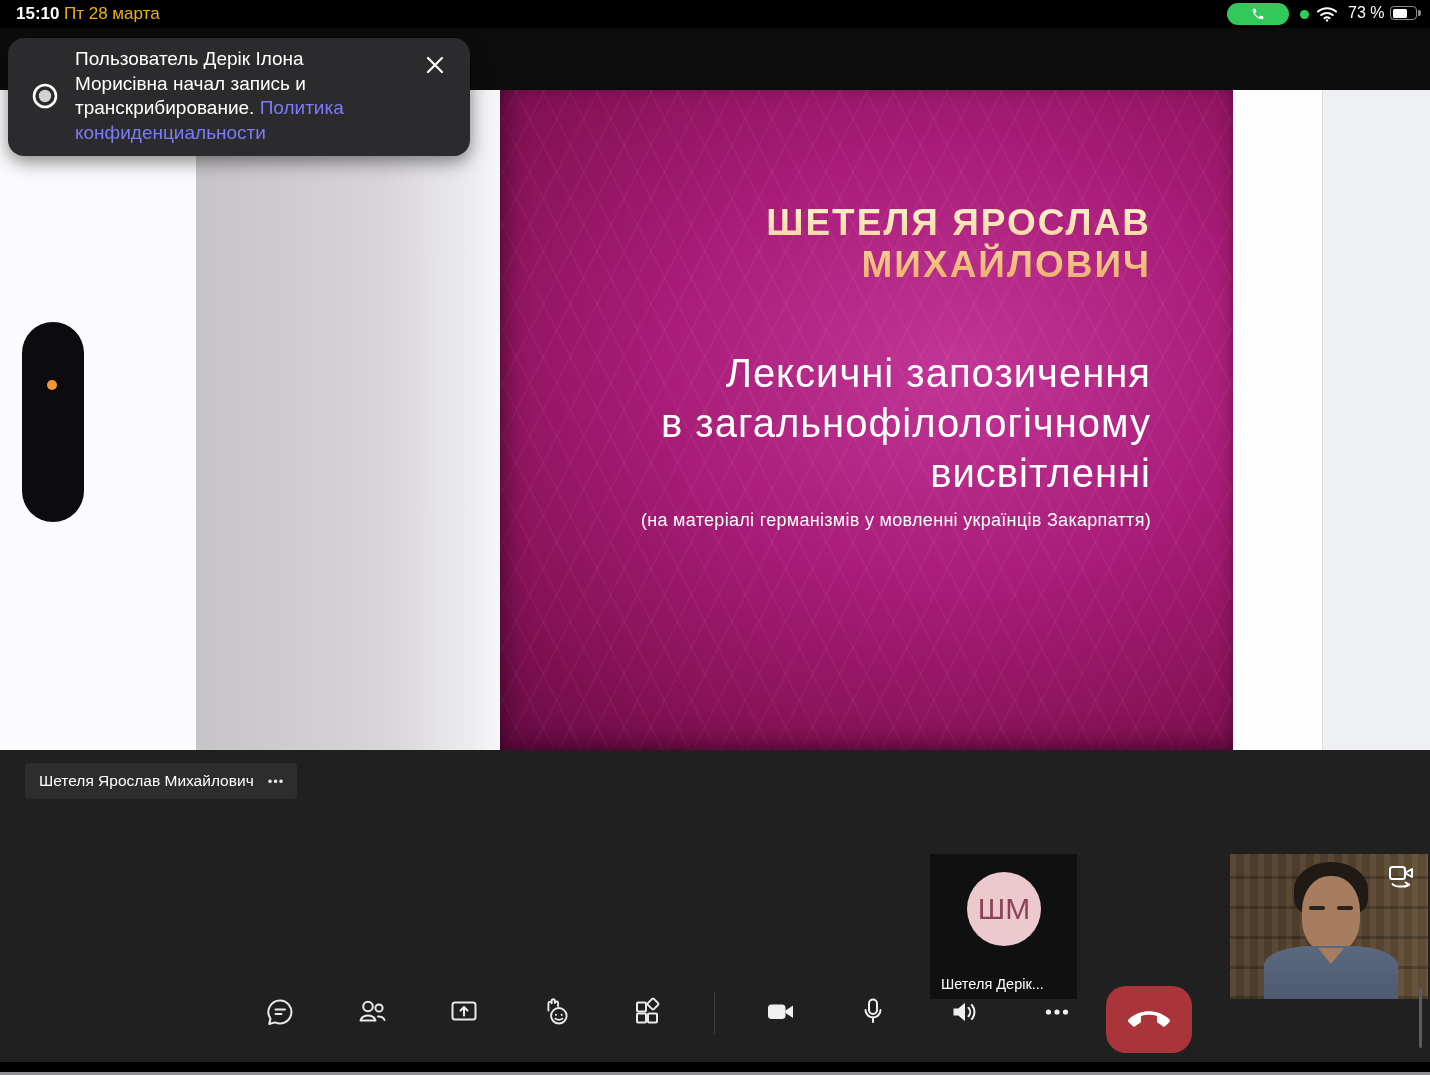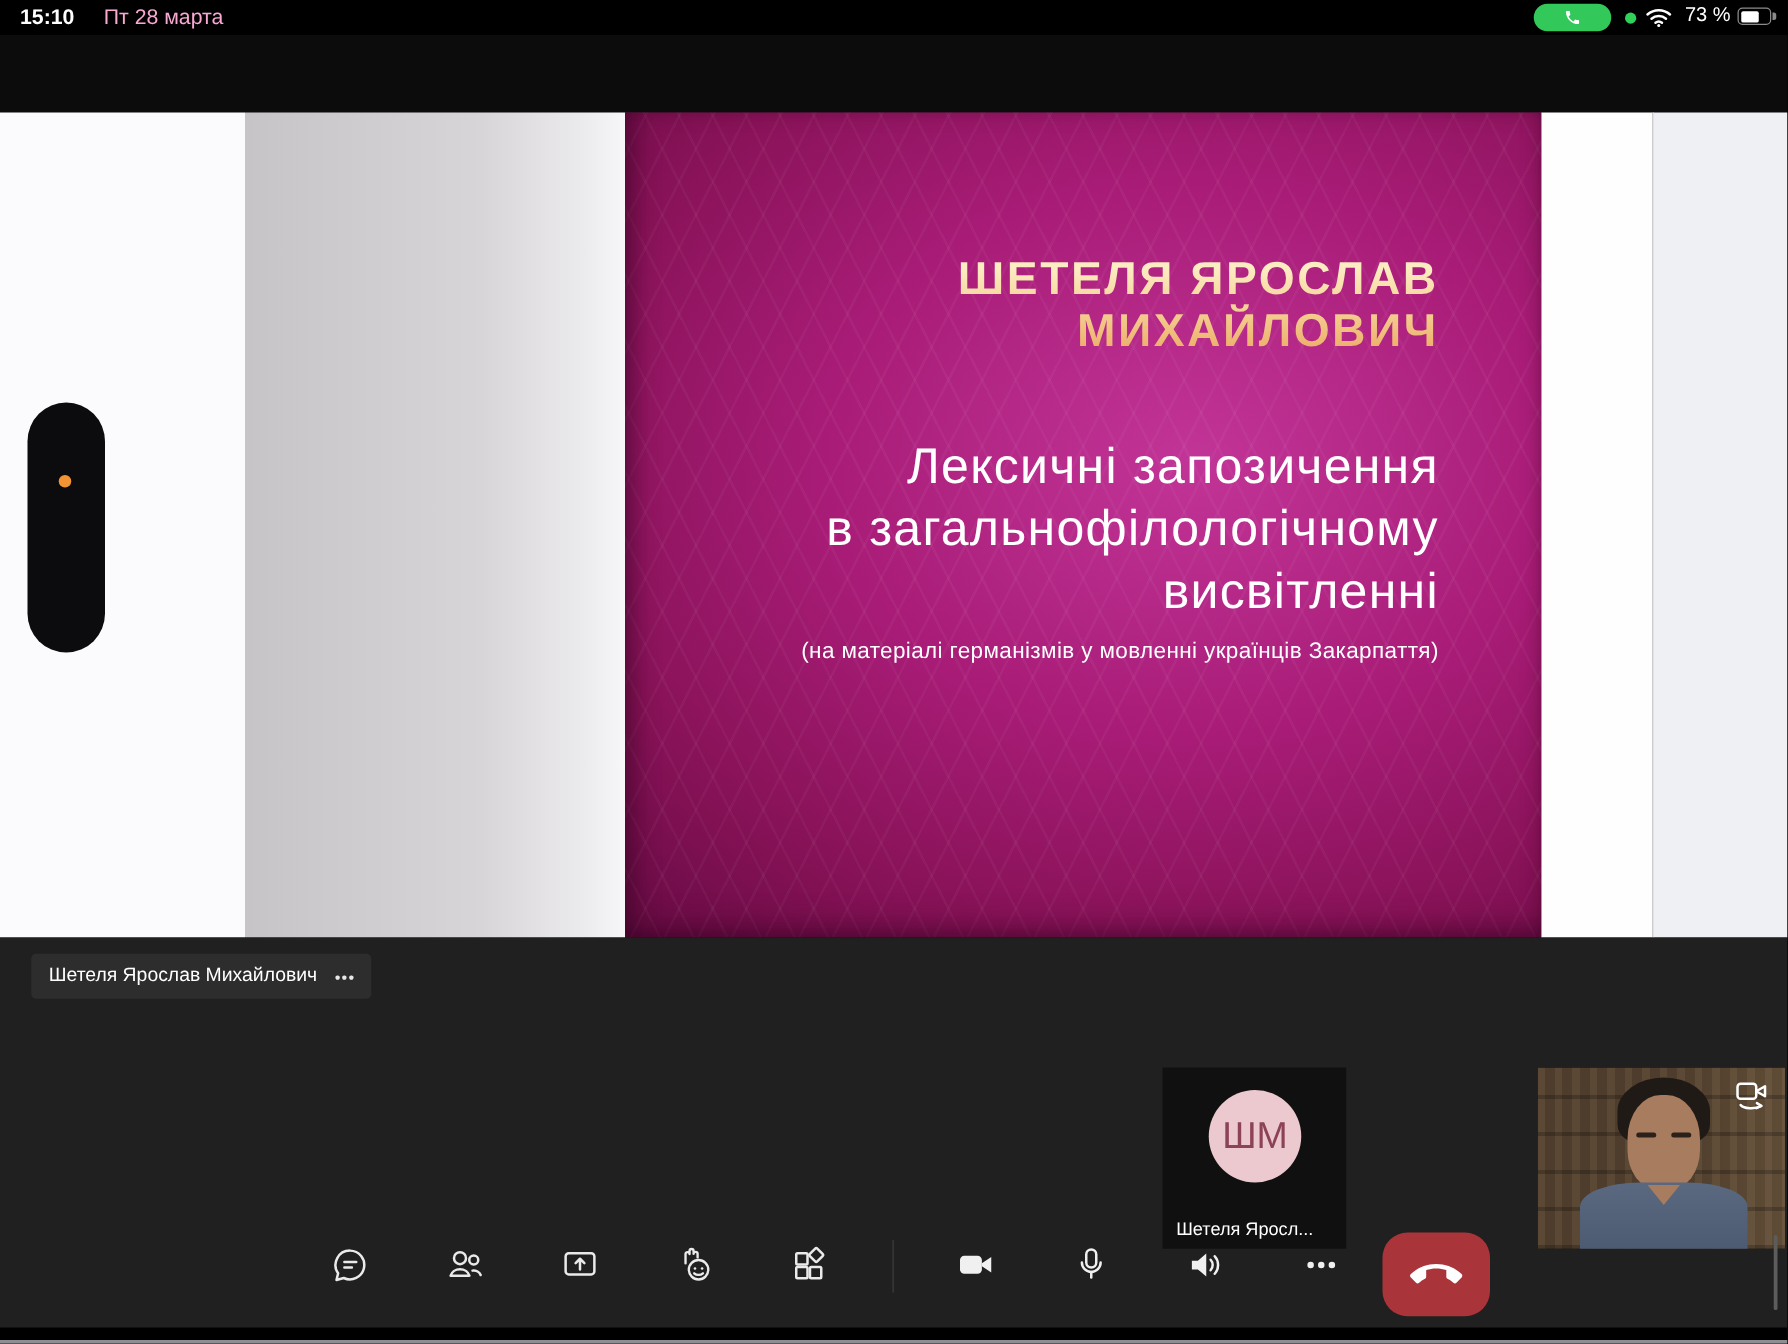--- a/index.html
+++ b/index.html
@@ -4,21 +4,21 @@
 <style>
   * { margin:0; padding:0; box-sizing:border-box; }
   html,body { width:1430px; height:1075px; background:#000; overflow:hidden;
               font-family:"Liberation Sans", sans-serif; }
   .abs { position:absolute; }
   #screen { position:relative; width:1430px; height:1075px; background:#0a0a0a;padding-left:13px; }
 
   
   #statusbar { left:0; top:0; width:1430px; height:28px; background:#000; color:#fff; }
   #sb-time { left:16px; top:4px; font-size:17px; font-weight:700; }
-  #sb-date { left:83px; top:4px; font-size:17px; font-weight:400; color:#f9a8d4; }
+  #sb-date { left:64px; top:4px; font-size:17px; font-weight:400; color:#eab308; }
   #sb-call-pill { left:1227px; top:3px; width:62px; height:22px; border-radius:11px;
                   background:#32c85a; display:flex; align-items:center; justify-content:center; }
   #sb-green-dot { left:1300px; top:10px; width:9px; height:9px; border-radius:50%; background:#30d158; }
   #sb-wifi { left:1316px; top:6px; }
   #sb-batt-label { left:1348px; top:4px; font-size:16px; font-weight:500; }
   #sb-batt { left:1390px; top:6px; width:27px; height:14px; border:1.5px solid rgba(255,255,255,.55);
              border-radius:4px; padding:1.5px; }
   #sb-batt .fill { width:67%; height:100%; background:#fff; border-radius:1.5px; }
   #sb-batt-nub { left:1418px; top:10px; width:2.5px; height:6px; background:rgba(255,255,255,.55);
                  border-radius:0 2px 2px 0; }
@@ -173,33 +173,47 @@
     <div id="slide" class="abs">
       <div id="slide-author" class="slide-text">ШЕТЕЛЯ ЯРОСЛАВ МИХАЙЛОВИЧ</div>
       <div id="slide-subtitle" class="slide-text">(на матеріалі германізмів у мовленні українців Закарпаття)</div>
       <div id="slide-title" class="slide-text">Лексичні запозичення
 в загальнофілологічному
 висвітленні</div>
 
     </div>
   </div>
 
+  <div id="notif" class="abs">
+    <span id="notif-icon">
+      <svg width="26" height="26" viewBox="0 0 26 26">
+        <circle cx="13" cy="13" r="11" fill="none" stroke="#fff" stroke-width="2.6"></circle>
+        <circle cx="13" cy="13" r="6.2" fill="#d2d2d4"></circle>
+      </svg>
+    </span>
+    <div id="notif-text"><span>Пользователь Дерік Ілона Морисівна начал запись и транскрибирование. </span><span id="notif-link">Политика конфиденциальности</span></div>
+    <span id="notif-close">
+      <svg width="30" height="30" viewBox="0 0 30 30" stroke="#fff" stroke-width="2.2" stroke-linecap="round">
+        <path d="M8 8 L22 22 M22 8 L8 22"></path>
+      </svg>
+    </span>
+  </div>
 
   <div id="bottom" class="abs">
 
     <div id="presenter-chip" class="abs">
       <span class="name">Шетеля Ярослав Михайлович</span>
       <span class="dots">•••</span>
     </div>
 
     <div id="tile-1" class="tile abs">
       <div class="avatar">
           <span>ШМ</span>
         </div>
-      <div class="tile-label">Шетеля Яросл...</div>
+      <div class="tile-label">Шетеля Дерік...</div>
     </div>
 
 
     <div id="tile-3" class="tile abs">
       <div class="bg"></div>
       <div class="hair"></div>
       <div class="face"></div>
       <div class="brow l"></div>
       <div class="brow r"></div>
       <div class="shirt"></div>

